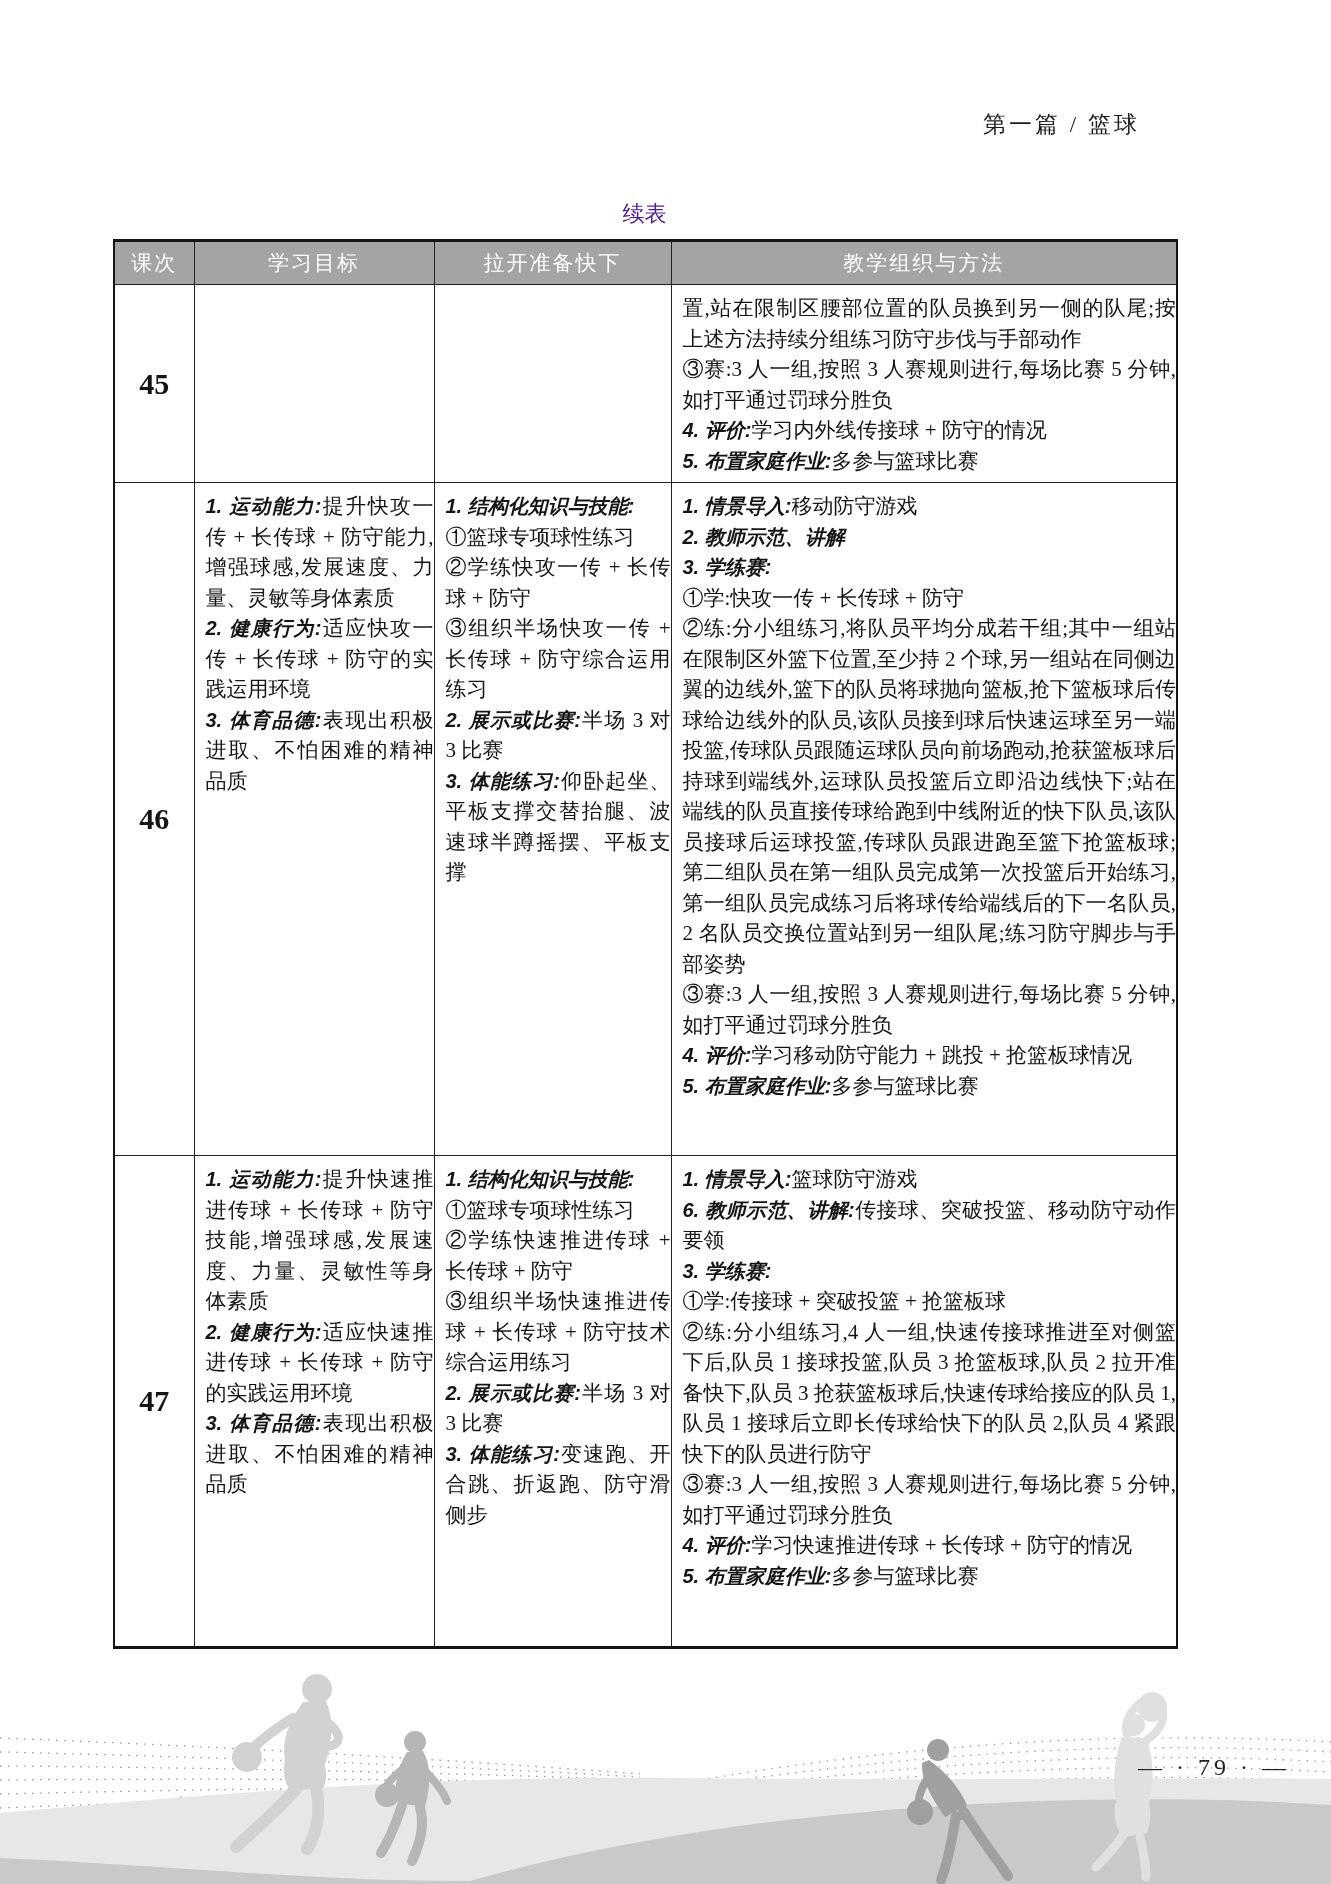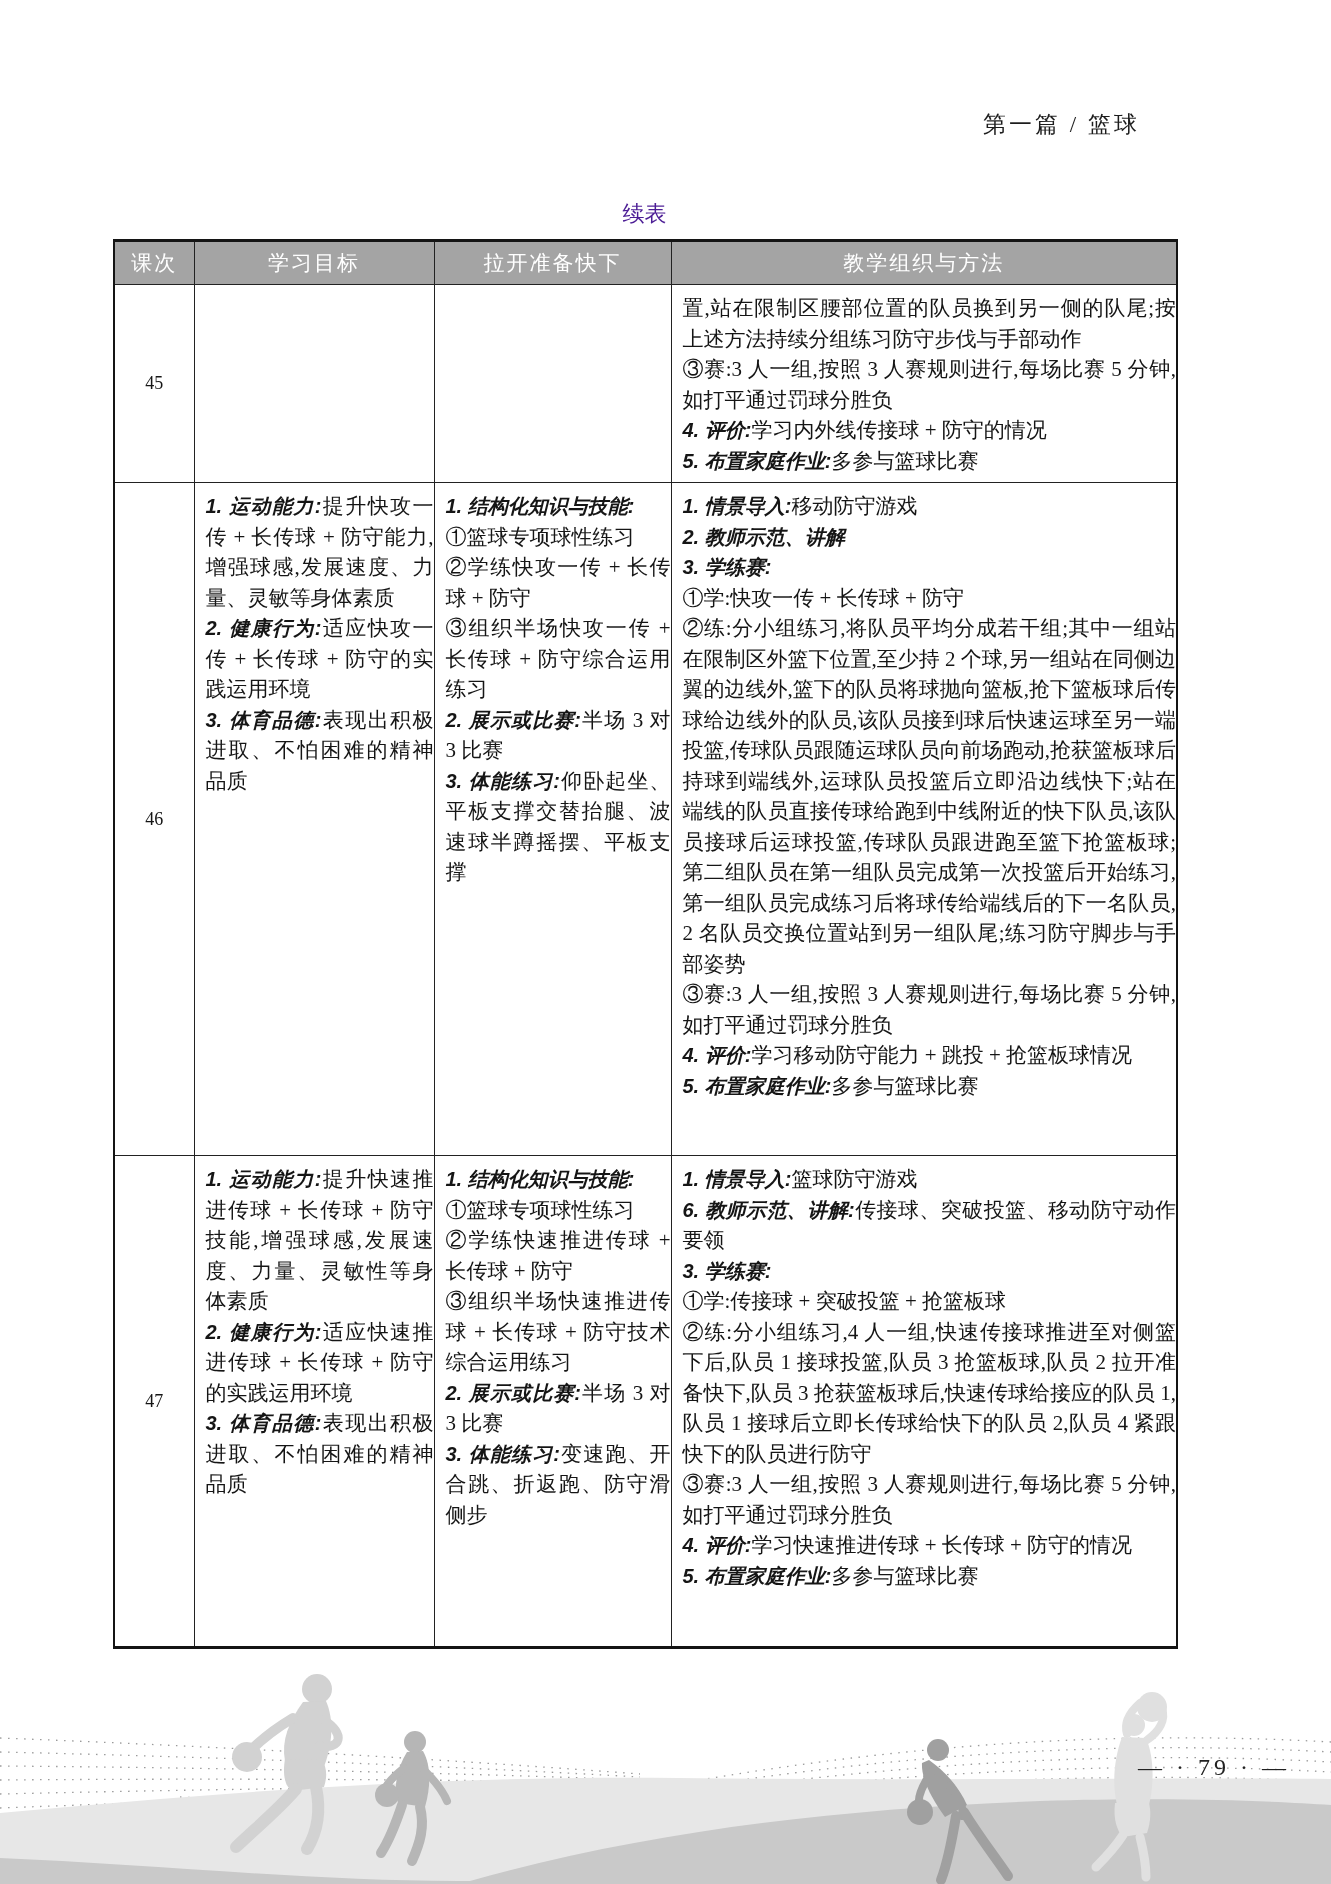--- a/index.html
+++ b/index.html
@@ -34,21 +34,21 @@
     height:44px; background:#a4a4a4; color:#ffffff;
     font-family:"Liberation Sans", sans-serif;
     font-size:21px; font-weight:500; letter-spacing:2px;
     text-align:center; vertical-align:middle;
   }
   .lesson-table tbody tr:nth-child(1){ height:196px; }
   .lesson-table tbody tr:nth-child(2){ height:673px; }
   .lesson-table tbody tr:nth-child(3){ height:492px; }
   td.col-lesson {
     text-align:center; vertical-align:middle;
-    font-weight:normal; font-size:18px; font-family:"Liberation Serif", serif;
+    font-weight:bold; font-size:30px; font-family:"Liberation Serif", serif;
   }
   td.col-obj, td.col-content, td.col-methods {
     vertical-align:top; padding:8px 0 6px 11px;
     font-size:21px; line-height:30.5px;
   }
   p.para {
     margin:0; text-align:justify; word-break:break-all;
   }
   p.para b {
     font-family:"Liberation Sans", sans-serif;

